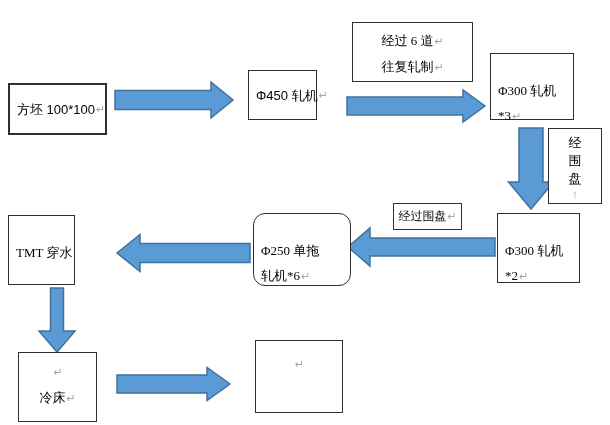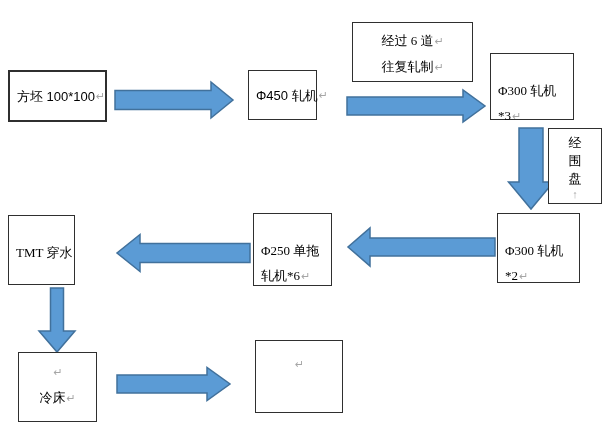--- a/index.html
+++ b/index.html
@@ -14,21 +14,21 @@
   .arrows{position:absolute;left:0;top:0;width:610px;height:425px;}
   .box{
     position:absolute;
     box-sizing:border-box;
     background:#ffffff;
     border:1px solid #2f2f2f;
     font-size:13px;
     line-height:25px;
     white-space:nowrap;
   }
-  .box.thick{border-width:2px;}
+  .box.thick{border-width:2px;margin-top:13px;}
   .pad{padding:24px 0 0 7px;font-family:Liberation Serif, serif;}
   .vcenter{display:flex;align-items:center;padding-left:7px;}
   .center{text-align:center;}
   .small{font-size:12px;}
   .mark{color:#a6a6a6;font-size:11px;margin-left:1px;}
   .vbox{
     display:flex;flex-direction:column;align-items:center;
     padding-top:5px;line-height:18px;font-size:13px;
   }
   .vbox .mark{margin-left:0;line-height:12px;}
@@ -68,27 +68,30 @@
     <div><span>*3</span><span class="mark">↵</span></div>
   </div>
 
   <div class="box vbox" style="left:548px;top:128px;width:54px;height:76px;">
     <div>经</div>
     <div>围</div>
     <div>盘</div>
     <span class="mark">↑</span>
   </div>
 
+  <div class="box center small" style="left:393px;top:203px;width:69px;height:27px;line-height:25px;">
+    <span>经过围盘</span><span class="mark">↵</span>
+  </div>
 
   <div class="box pad" style="left:497px;top:213px;width:83px;height:70px;">
     <div><span>Φ300 轧机</span></div>
     <div><span>*2</span><span class="mark">↵</span></div>
   </div>
 
-  <div class="box pad" style="left:253px;top:213px;width:79px;height:73px;">
+  <div class="box pad" style="left:253px;top:213px;width:98px;height:73px;border-radius:12px;">
     <div><span>Φ250 单拖</span></div>
     <div><span>轧机*6</span><span class="mark">↵</span></div>
   </div>
 
   <div class="box pad" style="left:8px;top:215px;width:67px;height:70px;">
     <div><span>TMT 穿水</span></div>
   </div>
 
   <div class="box center" style="left:18px;top:352px;width:79px;height:70px;padding-top:6px;">
     <div><span class="mark">↵</span></div>

